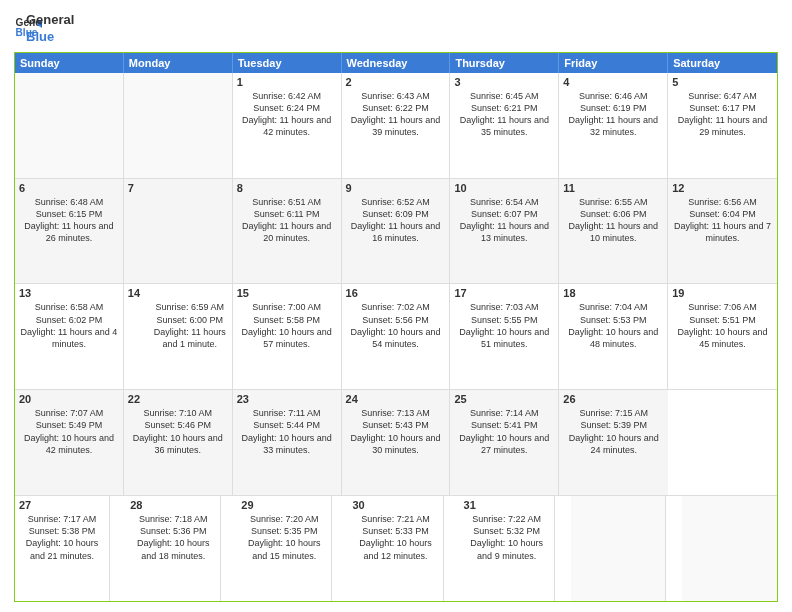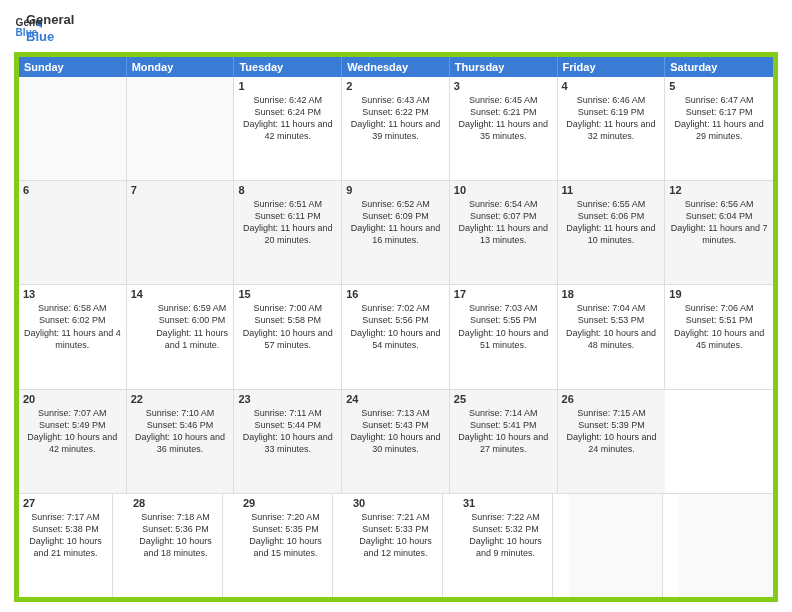--- a/index.html
+++ b/index.html
@@ -41,21 +41,21 @@
       color: #333;
     }
     .location {
       font-size: 14px;
       color: #555;
     }
     .calendar {
       flex: 1;
       display: flex;
       flex-direction: column;
-      border: 5px solid #84cc16;
+      border: 1px solid #84cc16;
     }
     .cal-header {
       display: grid;
       grid-template-columns: repeat(7, 1fr);
       background: #3a7bd5;
     }
     .cal-header-cell {
       color: #fff;
       font-size: 11px;
       font-weight: bold;
@@ -163,20 +163,23 @@
           <div class="cal-cell">
             <span class="day-num">5</span>
             <div class="day-info" style="white-space: pre-line;">Sunrise: 6:47 AM
 Sunset: 6:17 PM
 Daylight: 11 hours and 29 minutes.</div>
           </div>
         </div>
         <div class="cal-week">
           <div class="cal-cell alt-bg">
             <span class="day-num">6</span>
+            <div class="day-info" style="white-space: pre-line;">Sunrise: 6:48 AM
+Sunset: 6:15 PM
+Daylight: 11 hours and 26 minutes.</div>
           </div>
           <div class="cal-cell alt-bg">
             <span class="day-num">7</span>
           </div>
           <div class="cal-cell alt-bg">
             <span class="day-num">8</span>
             <div class="day-info" style="white-space: pre-line;">Sunrise: 6:51 AM
 Sunset: 6:11 PM
 Daylight: 11 hours and 20 minutes.</div>
           </div>

